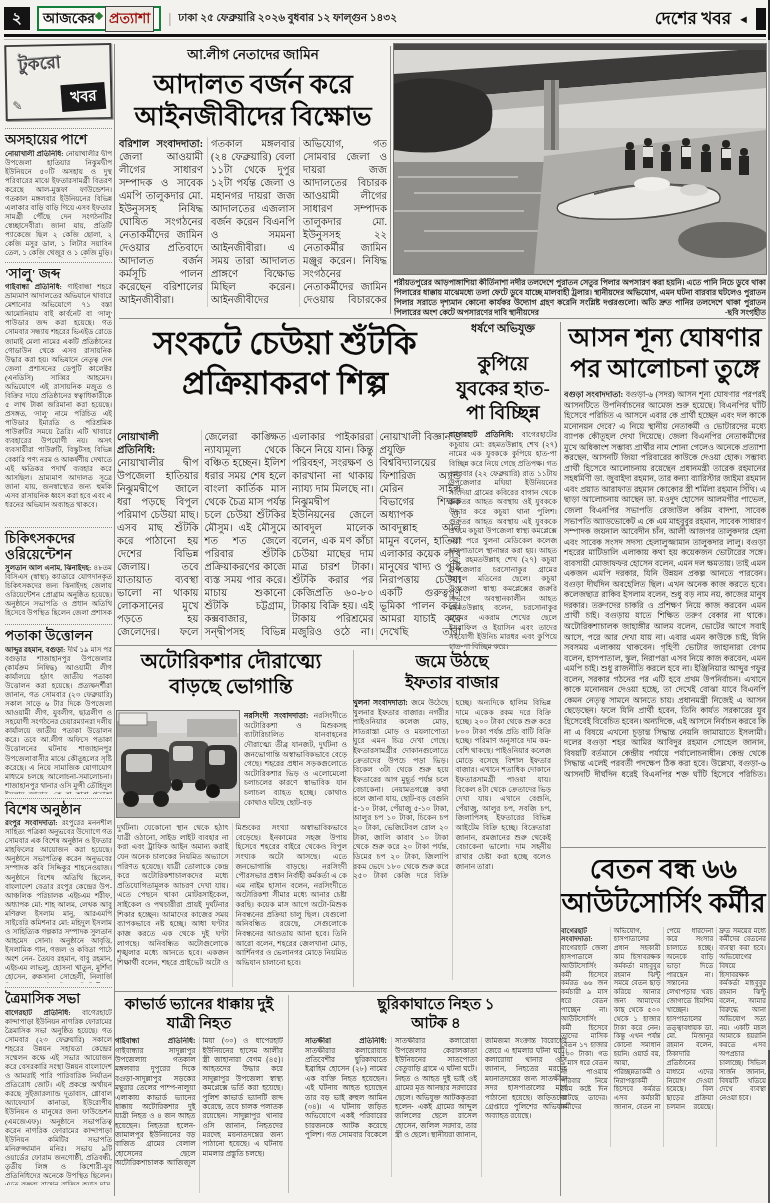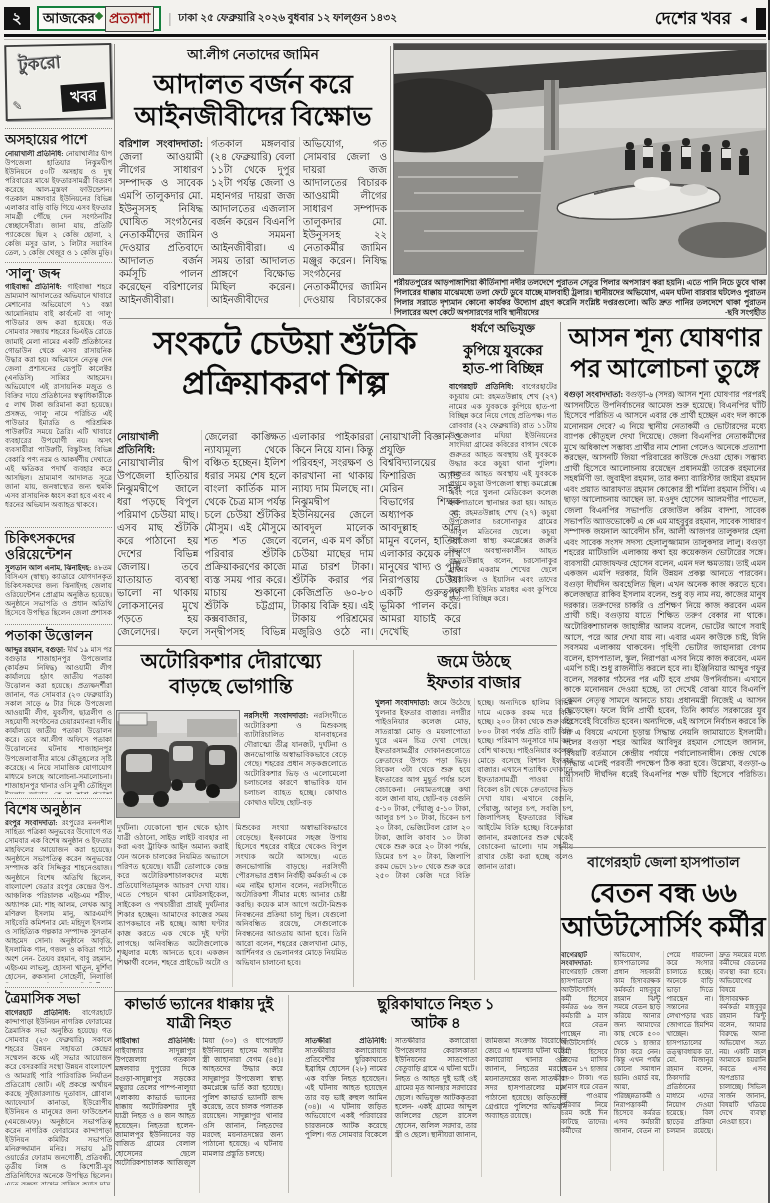--- a/index.html
+++ b/index.html
@@ -184,21 +184,21 @@
 
   <div class="abs grule" style="left:119px;top:318px;width:647px;height:1px"></div>
 
   <div class="abs headline" style="left:111px;top:323px;width:348px;font-size:32px;line-height:1.25">সংকটে চেউয়া শুঁটকি প্রক্রিয়াকরণ শিল্প</div>
   <div class="abs bodytxt jt ov cols4" style="left:117px;top:430px;width:344px;height:210px">
     <span class="byline">নোয়াখালী প্রতিনিধি:</span> <span>নোয়াখালীর দ্বীপ উপজেলা হাতিয়ার নিঝুমদ্বীপে জালে ধরা পড়ছে বিপুল পরিমাণ চেউয়া মাছ। এসব মাছ শুঁটকি করে পাঠানো হয় দেশের বিভিন্ন জেলায়। তবে যাতায়াত ব্যবস্থা ভালো না থাকায় লোকসানের মুখে পড়তে হয় জেলেদের। ফলে জেলেরা কাঙ্ক্ষিত ন্যায্যমূল্য থেকে বঞ্চিত হচ্ছেন। ইলিশ ধরার সময় শেষ হলে বাংলা কার্তিক মাস থেকে চৈত্র মাস পর্যন্ত চলে চেউয়া শুঁটকির মৌসুম। এই মৌসুমে শত শত জেলে পরিবার শুঁটকি প্রক্রিয়াকরণের কাজে ব্যস্ত সময় পার করে। মাচায় শুকানো শুঁটকি চট্টগ্রাম, কক্সবাজার, সন্দ্বীপসহ বিভিন্ন এলাকার পাইকাররা কিনে নিয়ে যান। কিন্তু পরিবহণ, সংরক্ষণ ও কারখানা না থাকায় ন্যায্য দাম মিলছে না। নিঝুমদ্বীপ ইউনিয়নের জেলে আবদুল মালেক বলেন, এক মণ কাঁচা চেউয়া মাছের দাম মাত্র চারশ টাকা। শুঁটকি করার পর কেজিপ্রতি ৬০-৮০ টাকায় বিক্রি হয়। এই টাকায় পরিশ্রমের মজুরিও ওঠে না। নোয়াখালী বিজ্ঞান ও প্রযুক্তি বিশ্ববিদ্যালয়ের ফিশারিজ অ্যান্ড মেরিন সাইন্স বিভাগের শিক্ষক অধ্যাপক ড. আবদুল্লাহ আল মামুন বলেন, হাতিয়া এলাকার কয়েক লাখ মানুষের খাদ্য ও পুষ্টি নিরাপত্তায় চেউয়া একটি গুরুত্বপূর্ণ ভূমিকা পালন করে। আমরা যাচাই করে দেখেছি তারা সারাবছর যে পরিমাণ মাছ খায় তার ৩০/৪০ ভাগ চেউয়া। তাদের যে বাড়তি অর্থ আসে তার দশ ভাগের এক ভাগ টাকা নিয়ে এই মাছ ক্রয় করতে পারে। এই অঞ্চলের মানুষের জীবনমানের সঙ্গে শিল্পটি জড়িত। সরকারি পৃষ্ঠপোষকতা পেলে এই শিল্প ঘিরে বদলে যেতে পারে উপকূলের অর্থনীতি।</span>
   </div>
 
   <div class="abs" style="left:449px;top:320px;width:108px">
     <div class="kicker" style="font-size:11px">ধর্ষণে অভিযুক্ত</div>
-    <div class="headline" style="font-size:14px;line-height:1.3;margin-top:3px">কুপিয়ে যুবকের হাত-পা বিচ্ছিন্ন</div>
+    <div class="headline" style="font-size:19px;line-height:1.3;margin-top:13px">কুপিয়ে যুবকের হাত-পা বিচ্ছিন্ন</div>
     <div class="bodytxt jt ov" style="height:256px;margin-top:4px;font-size:7.4px">
       <span class="byline">বাগেরহাট প্রতিনিধি:</span> <span>বাগেরহাটের কচুয়ায় মো: রহমতউল্লাহ শেখ (২৭) নামের এক যুবককে কুপিয়ে হাত-পা বিচ্ছিন্ন করে নিয়ে গেছে প্রতিপক্ষ। গত রোববার (২২ ফেব্রুয়ারি) রাত ১১টায় উপজেলার মঘিয়া ইউনিয়নের সাংদিয়া গ্রামের কবিরের বাগান থেকে গুরুতর আহত অবস্থায় ওই যুবককে উদ্ধার করে কচুয়া থানা পুলিশ। গুরুতর আহত অবস্থায় এই যুবককে প্রথমে কচুয়া উপজেলা স্বাস্থ্য কমপ্লেক্সে এবং পরে খুলনা মেডিকেল কলেজ হাসপাতালে স্থানান্তর করা হয়। আহত মো: রহমতউল্লাহ শেখ (২৭) কচুয়া উপজেলার চরসোনাকুর গ্রামের আবুল মতিনের ছেলে। কচুয়া উপজেলা স্বাস্থ্য কমপ্লেক্সের জরুরি বিভাগে অবস্থানকালীন আহত রহমতউল্লাহ বলেন, চরসোনাকুর গ্রামের একরাম শেখের ছেলে ইসরাফিল ও ইয়াসিন এবং তাদের সহযোগী ইউনিচ মারধর এবং কুপিয়ে হাত-পা বিচ্ছিন্ন করে।</span>
     </div>
   </div>
   <div class="abs grule" style="left:560px;top:322px;width:1px;height:874px"></div>
 
   <div class="abs" style="left:564px;top:321px;width:202px">
     <div class="headline" style="font-size:25px;line-height:1.22;margin-top:2px">আসন শূন্য ঘোষণার পর আলোচনা তুঙ্গে</div>
     <div class="bodytxt jt ov" style="height:388px;margin-top:6px;font-size:8px;line-height:1.32">
       <span class="byline">বগুড়া সংবাদদাতা:</span> <span>বগুড়া-৬ (সদর) আসন শূন্য ঘোষণার পরপরই আসনটিতে উপনির্বাচনের আমেজ শুরু হয়েছে। বিএনপির ঘাঁটি হিসেবে পরিচিত এ আসনে এবার কে প্রার্থী হচ্ছেন এবং দল কাকে মনোনয়ন দেবে? এ নিয়ে স্থানীয় নেতাকর্মী ও ভোটারদের মধ্যে ব্যাপক কৌতূহল দেখা দিয়েছে। জেলা বিএনপির নেতাকর্মীদের মুখে অধিকাংশ সম্ভাব্য প্রার্থীর নাম শোনা গেলেও অনেকে প্রত্যাশা করছেন, আসনটি জিয়া পরিবারের কাউকে দেওয়া হোক। সম্ভাব্য প্রার্থী হিসেবে আলোচনায় রয়েছেন প্রধানমন্ত্রী তারেক রহমানের সহধর্মিণী ডা. জুবাইদা রহমান, তার কন্যা ব্যারিস্টার জাইমা রহমান এবং প্রয়াত আরাফাত রহমান কোকোর স্ত্রী শর্মিলা রহমান সিঁথি। এ ছাড়া আলোচনায় আছেন ডা. মওদুদ হোসেন আলমগীর পাভেল, জেলা বিএনপির সভাপতি রেজাউল করিম বাদশা, সাবেক সভাপতি অ্যাডভোকেট এ কে এম মাহবুবুর রহমান, সাবেক সাধারণ সম্পাদক জয়নাল আবেদীন চাঁন, আলী আজগর তালুকদার হেনা এবং সাবেক সংসদ সদস্য হেলালুজ্জামান তালুকদার লালু। বগুড়া শহরের মাটিডালি এলাকায় কথা হয় কয়েকজন ভোটারের সঙ্গে। ব্যবসায়ী মোজাফফর হোসেন বলেন, এমন দল ক্ষমতায়। তাই এমন একজন এমপি দরকার, যিনি উন্নয়ন প্রকল্প আনতে পারবেন। বগুড়া দীর্ঘদিন অবহেলিত ছিল। এখন অনেক কাজ করতে হবে। কলেজছাত্র রাকিব ইসলাম বলেন, শুধু বড় নাম নয়, কাজের মানুষ দরকার। তরুণদের চাকরি ও প্রশিক্ষণ নিয়ে কাজ করবেন এমন প্রার্থী চাই। বগুড়ায় যাতে শিক্ষিত তরুণ বেকার না থাকে। অটোরিকশাচালক জাহাঙ্গীর আলম বলেন, ভোটের আগে সবাই আসে, পরে আর দেখা যায় না। এবার এমন কাউকে চাই, যিনি সবসময় এলাকায় থাকবেন। গৃহিণী ভোটার জাহানারা বেগম বলেন, হাসপাতাল, স্কুল, নিরাপত্তা এসব নিয়ে কাজ করবেন, এমন এমপি চাই। শুধু রাজনীতি করলে হবে না। ইঞ্জিনিয়ার আব্দুর গফুর বলেন, সরকার গঠনের পর এটি হবে প্রথম উপনির্বাচন। এখানে কাকে মনোনয়ন দেওয়া হচ্ছে, তা দেখেই বোঝা যাবে বিএনপি কেমন নেতৃত্ব সামনে আনতে চায়। প্রধানমন্ত্রী নিজেই এ আসন ছেড়েছেন। ফলে যিনি প্রার্থী হবেন, তিনি কার্যত সরকারের যুব হিসেবেই বিবেচিত হবেন। অন্যদিকে, এই আসনে নির্বাচন করবে কি না এ বিষয়ে এখনো চূড়ান্ত সিদ্ধান্ত নেয়নি জামায়াতে ইসলামী। দলের বগুড়া শহর আমির আবিদুর রহমান সোহেল জানান, বিষয়টি বর্তমানে কেন্দ্রীয় পর্যায়ে পর্যালোচনাধীন। কেন্দ্র থেকে সিদ্ধান্ত এলেই পরবর্তী পদক্ষেপ ঠিক করা হবে। উল্লেখ্য, বগুড়া-৬ আসনটি দীর্ঘদিন ধরেই বিএনপির শক্ত ঘাঁটি হিসেবে পরিচিত। ১৯৯১ থেকে ২০০৮ সাল পর্যন্ত চারবার এ আসন থেকে সংসদ সদস্য নির্বাচিত হন বিএনপির চেয়ারপারসন ও সাবেক প্রধানমন্ত্রী খালেদা জিয়া। ২০১৪ সালে বিএনপি নির্বাচন বর্জন করায় এ আসনে বিনা প্রতিদ্বন্দ্বিতায় জয়ী হন নুরুল ইসলাম ওমর (জাতীয় পার্টি)। ২০১৮ সালের নির্বাচনে বিজয়ী হন বিএনপির মহাসচিব মির্জা ফখরুল ইসলাম আলমগীর। তবে তিনি শপথ না নেওয়ায় উপনির্বাচনে বিএনপির গোলাম মোহাম্মদ সিরাজ জয়ী হন। সর্বশেষ ২০২৬ সালের দ্বাদশ জাতীয় সংসদ নির্বাচনে প্রধানমন্ত্রী তারেক রহমান এ আসন থেকে বিপুল ভোটে নির্বাচিত হন। বগুড়া-৬ আসনে তিনি পেয়েছিলেন ২ লাখ ১৬ হাজার ২৮৪ ভোট।</span>
@@ -236,21 +236,21 @@
   </div>
   <div class="abs bodytxt jt ov" style="left:244px;top:711px;width:103px;height:106px;font-size:7.4px">
     <span class="byline">নরসিংদী সংবাদদাতা:</span> <span>নরসিংদীতে অটোরিকশা ও মিশুকসহ ব্যাটারিচালিত যানবাহনের দৌরাত্ম্যে তীব্র যানজট, দুর্ঘটনা ও জনভোগান্তি অস্বাভাবিকভাবে বেড়ে গেছে। শহরের প্রধান সড়কগুলোতে অটোরিকশার ভিড় ও এলোমেলো চলাচলের কারণে স্বাভাবিক যান চলাচল ব্যাহত হচ্ছে। কোথাও কোথাও ঘটছে ছোট-বড়</span>
   </div>
   <div class="abs bodytxt jt ov cols2" style="left:117px;top:823px;width:230px;height:164px;font-size:7.4px">
     <span>দুর্ঘটনা। যেকোনো স্থান থেকে হঠাৎ যাত্রী ওঠানো, সাইড লাইট ব্যবহার না করা এবং ট্রাফিক আইন অমান্য করাই যেন অনেক চালকের নিয়মিত অভ্যাসে পরিণত হয়েছে। যাত্রী তোলাকে কেন্দ্র করে অটোরিকশাচালকদের মধ্যে প্রতিযোগিতামূলক আচরণ দেখা যায়। এতে পেছনে থাকা মোটরসাইকেল, সাইকেল ও পথচারীরা প্রায়ই দুর্ঘটনার শিকার হচ্ছেন। আমাদের কাজের সময় ব্যাপকভাবে নষ্ট হচ্ছে। আধা ঘণ্টার কাজ করতে এক থেকে দুই ঘণ্টা লাগছে। অনিবন্ধিত অটোগুলোকে শৃঙ্খলার মধ্যে আনতে হবে। একজন শিক্ষার্থী বলেন, শহরে প্রাইভেট অটো ও মিশুকের সংখ্যা অস্বাভাবিকভাবে বেড়েছে। ইনকামের সহজ উপায় হিসেবে শহরের বাইরে থেকেও বিপুল সংখ্যক অটো আসছে। এতে জনভোগান্তি বাড়ছে। নরসিংদী পৌরসভার প্রধান নির্বাহী কর্মকর্তা এ কে এম নাইম হাসান বলেন, নরসিংদীতে অটোরিকশা সীমার মধ্যে আনার চেষ্টা করছি। কয়েক মাস আগে অটো-মিশুক নিবন্ধনের প্রক্রিয়া চালু ছিল। যেগুলো অনিবন্ধিত রয়েছে, সেগুলোকে নিবন্ধনের আওতায় আনা হবে। তিনি আরো বলেন, শহরের জেলখানা মোড়, আর্শিনগর ও ভেলানগর মোড়ে নিয়মিত অভিযান চালানো হবে।</span>
   </div>
 
   <div class="abs lrule" style="left:353px;top:650px;width:1px;height:337px"></div>
 
-  <div class="abs" style="left:375px;top:651px;width:198px">
+  <div class="abs" style="left:353px;top:651px;width:198px">
     <div class="headline" style="font-size:16.5px;line-height:1.3">জমে উঠছে</div>
     <div class="headline" style="font-size:16.5px;line-height:1.3">ইফতার বাজার</div>
     <div class="bodytxt jt ov cols2" style="height:282px;margin-top:4px;font-size:7.4px">
       <span class="byline">খুলনা সংবাদদাতা:</span> <span>জমে উঠেছে খুলনার ইফতার বাজার। নগরীর পাইওনিয়ার কলেজ মোড়, সাতরাস্তা মোড় ও ময়লাপোতা ঘুরে এমন চিত্র দেখা গেছে। ইফতারসামগ্রীর দোকানগুলোতে ক্রেতাদের উপচে পড়া ভিড়। বিকেল ৩টা থেকে শুরু হয়ে ইফতারের আগ মুহূর্ত পর্যন্ত চলে বেচাকেনা। নেয়ামতগঞ্জে কথা বলে জানা যায়, ছোট-বড় বেগুনি ৫-১০ টাকা, পেঁয়াজু ৫-১০ টাকা, আলুর চপ ১০ টাকা, চিকেন চপ ২০ টাকা, ভেজিটেবল রোল ২০ টাকা, জালি কাবাব ১০ টাকা থেকে শুরু করে ২০ টাকা পর্যন্ত, ডিমের চপ ২০ টাকা, জিলাপি রকম ভেদে ১৮০ থেকে শুরু করে ২৫০ টাকা কেজি দরে বিক্রি হচ্ছে। অন্যদিকে হালিম বিভিন্ন দামে একেক রকম দরে বিক্রি হচ্ছে। ২০০ টাকা থেকে শুরু করে ৮০০ টাকা পর্যন্ত প্রতি বাটি বিক্রি হচ্ছে। পরিমাণ অনুসারে দাম কম-বেশি থাকছে। পাইওনিয়ার কলেজ মোড়ে বসেছে বিশাল ইফতার বাজার। এখানে শতাধিক দোকানে ইফতারসামগ্রী পাওয়া যায়। বিকেল ৪টা থেকে ক্রেতাদের ভিড় দেখা যায়। এখানে বেগুনি, পেঁয়াজু, আলুর চপ, সবজি চপ, জিলাপিসহ ইফতারের বিভিন্ন আইটেম বিক্রি হচ্ছে। বিক্রেতারা জানান, রমজানের শুরু থেকেই বেচাকেনা ভালো। দাম সহনীয় রাখার চেষ্টা করা হচ্ছে বলেও জানান তারা।</span>
     </div>
   </div>
 
   <div class="abs grule" style="left:115px;top:991px;width:442px;height:1px"></div>
 
   <div class="abs" style="left:115px;top:995px;width:168px">
@@ -264,20 +264,19 @@
   <div class="abs" style="left:305px;top:995px;width:262px">
     <div class="headline" style="font-size:15px;line-height:1.28">ছুরিকাঘাতে নিহত ১</div>
     <div class="headline" style="font-size:15px;line-height:1.28">আটক ৪</div>
     <div class="bodytxt jt ov cols3" style="height:140px;margin-top:4px;font-size:7.2px">
       <span class="byline">সাতক্ষীরা প্রতিনিধি:</span> <span>সাতক্ষীরার কলারোয়ায় প্রতিবেশীর ছুরিকাঘাতে ইব্রাহিম হোসেন (২৮) নামের এক ব্যক্তি নিহত হয়েছেন। এই ঘটনায় আহত হয়েছেন তার বড় ভাই রুহুল আমিন (৩৪)। এ ঘটনায় জড়িত অভিযোগে একই পরিবারের চারজনকে আটক করেছে পুলিশ। গত সোমবার বিকেলে সাতক্ষীরার কলারোয়া উপজেলার কেরালকাতা ইউনিয়নের সাতপোতা বেতুবাড়ি গ্রামে এ ঘটনা ঘটে। নিহত ও আহত দুই ভাই ওই গ্রামের মৃত আনছার সরদারের ছেলে। অভিযুক্ত আটককৃতরা হলেন- একই গ্রামের আব্দুল জলিলের ছেলে রাসেল হোসেন, জলিল সরদার, তার স্ত্রী ও ছেলে। স্থানীয়রা জানান, জমিজমা সংক্রান্ত বিরোধের জেরে এ হামলার ঘটনা ঘটে। কলারোয়া থানার ওসি জানান, নিহতের মরদেহ ময়নাতদন্তের জন্য সাতক্ষীরা সদর হাসপাতালের মর্গে পাঠানো হয়েছে। জড়িতদের গ্রেপ্তারে পুলিশের অভিযান অব্যাহত রয়েছে।</span>
     </div>
   </div>
 
   <div class="abs grule" style="left:561px;top:847px;width:205px;height:1px"></div>
   <div class="abs" style="left:561px;top:851px;width:205px">
-    <div class="kicker" style="font-size:14px">বাগেরহাট জেলা হাসপাতাল</div>
     <div class="headline" style="font-size:27px;line-height:1.25;margin-top:2px">বেতন বন্ধ ৬৬ আউটসোর্সিং কর্মীর</div>
     <div class="bodytxt jt ov cols4" style="height:220px;margin-top:6px;font-size:6.8px;line-height:1.3">
       <span class="byline">বাগেরহাট সংবাদদাতা:</span> <span>বাগেরহাট জেলা হাসপাতালে আউটসোর্সিং কর্মী হিসেবে কর্মরত ৬৬ জন কর্মচারী ৯ মাস ধরে বেতন পাচ্ছেন না। আউটসোর্সিং কর্মী হিসেবে তাদের মাসিক বেতন ১৭ হাজার ৫০০ টাকা। গত ৯ মাস ধরে বেতন না পাওয়ায় পরিবার নিয়ে চরম কষ্টে দিন কাটছে তাদের। কর্মীদের অভিযোগ, হাসপাতালের প্রধান সহকারী কাম হিসাবরক্ষক কর্মকর্তা মাহবুবুর রহমান ঝিন্টু সময়ে বেতন ছাড় করিয়ে আনার জন্য আমাদের কাছ থেকে ৫০০ থেকে ১ হাজার টাকা করে নেন। কিন্তু এখন পর্যন্ত কোনো সমাধান হয়নি। ওয়ার্ড বয়, আয়া, পরিচ্ছন্নতাকর্মী ও নিরাপত্তাকর্মী হিসেবে কর্মরত এসব কর্মচারী জানান, বেতন না পেয়ে ধারদেনা করে সংসার চালাতে হচ্ছে। অনেকে বাড়ি ভাড়া দিতে পারছেন না। সন্তানের লেখাপড়ার খরচ জোগাতে হিমশিম খাচ্ছেন। হাসপাতালের তত্ত্বাবধায়ক ডা. মো. মিজানুর রহমান বলেন, ঠিকাদারি প্রতিষ্ঠানের মাধ্যমে এদের নিয়োগ দেওয়া হয়েছে। বিল ছাড়ের প্রক্রিয়া চলমান রয়েছে। দ্রুত সময়ের মধ্যে কর্মীদের বেতনের ব্যবস্থা করা হবে। অভিযোগের বিষয়ে হিসাবরক্ষক কর্মকর্তা মাহবুবুর রহমান ঝিন্টু বলেন, আমার বিরুদ্ধে আনা অভিযোগ সত্য নয়। একটি মহল আমাকে হয়রানি করতে এসব অপপ্রচার চালাচ্ছে। সিভিল সার্জন জানান, বিষয়টি খতিয়ে দেখে ব্যবস্থা নেওয়া হবে।</span>
     </div>
   </div>
 
 </div>
 
 </body></html>

